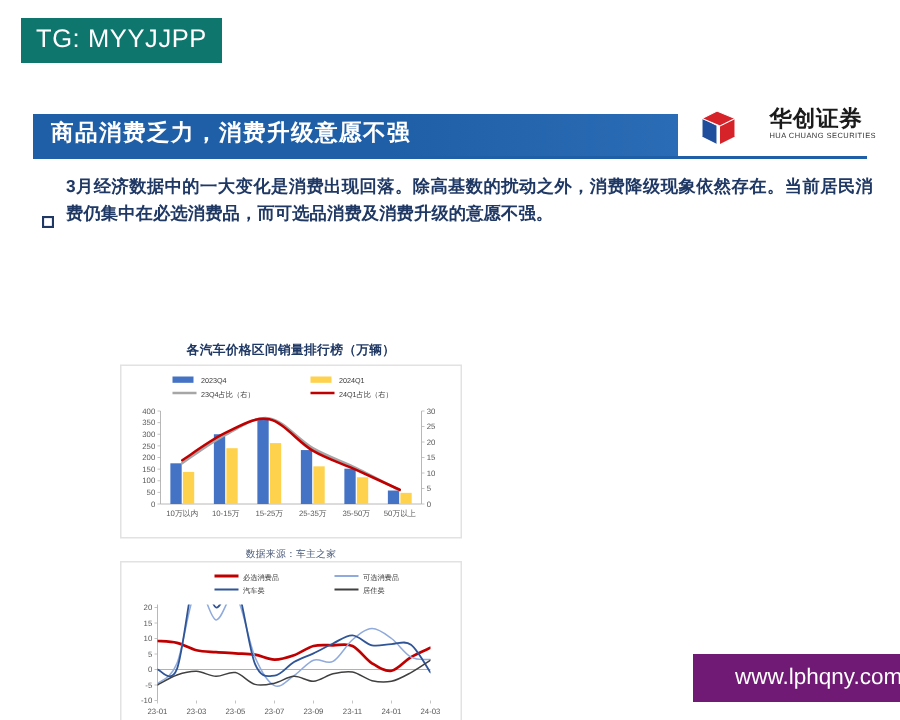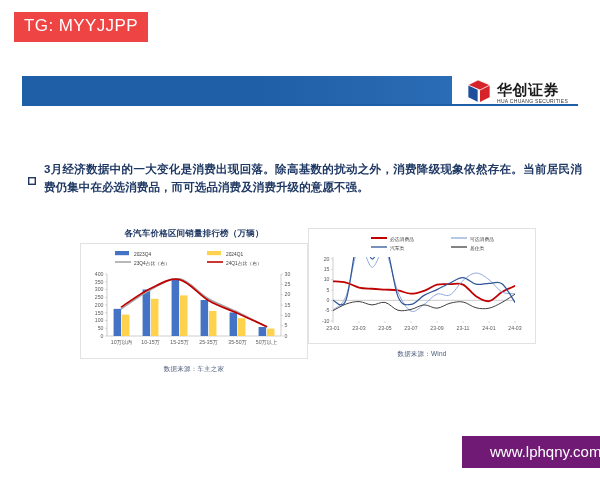--- a/index.html
+++ b/index.html
@@ -13,21 +13,21 @@
     position: relative;
     overflow: hidden;
     font-family: "Liberation Sans", "DejaVu Sans", sans-serif;
   }
 
   
   .tg-tag {
     position: absolute;
     left: 14px;
     top: 12px;
-    background: #ef4444;
+    background: #0f766e;
     color: #ffffff;
     font-size: 17px;
     line-height: 26px;
     padding: 1px 10px 3px 10px;
     letter-spacing: 0.4px;
     white-space: nowrap;
   }
 
   
   .slide-header {
@@ -65,22 +65,22 @@
   }
 
   
   .logo {
     position: absolute;
     left: 466px;
     top: 72px;
     width: 112px;
     height: 32px;
     display: flex;
-    align-items: flex-end;
-    gap: 5px;
+    align-items: flex-start;
+    gap: 21px;
   }
   .logo-mark {
     width: 26px;
     height: 26px;
     position: relative;
     flex: 0 0 auto;
   }
   .logo-text-wrap {
     display: flex;
     flex-direction: column;
@@ -103,23 +103,22 @@
 
   
   .bullets {
     position: absolute;
     left: 22px;
     top: 116px;
     width: 560px;
   }
   .bullet {
     display: flex;
-    align-items: center;
+    align-items: flex-end;
     margin-bottom: 6px;
-    margin-top: 44px;
   }
   .bullet-marker {
     flex: 0 0 auto;
     width: 22px;
     text-align: left;
     color: #1f3864;
     font-size: 10px;
     line-height: 18px;
     padding-left: 6px;
     box-sizing: border-box;
@@ -144,20 +143,21 @@
 
   
   .charts {
     position: absolute;
     left: 80px;
     top: 228px;
     width: 470px;
     height: 160px;
     display: flex;
     gap: 0;
+    flex-direction: column;
   }
   .chart-block {
     width: 228px;
     position: relative;
   }
   .chart-title {
     font-size: 8.5px;
     font-weight: bold;
     color: #1f3864;
     text-align: center;
@@ -206,20 +206,21 @@
     margin-left: 28px;
   }
 </style>
 </head>
 <body>
 
 <div class="tg-tag">TG: MYYJJPP</div>
 
 <div class="slide-header">
   <div class="header-bar"></div>
+  <div class="header-bar-text">商品消费乏力，消费升级意愿不强</div>
   <div class="header-rule"></div>
 </div>
 
 <div class="logo">
   <div class="logo-mark">
     <svg width="26" height="26" viewBox="0 0 26 26">
       <polygon points="2,7 12,2 24,7 14,12" fill="#d6232a"></polygon>
       <polygon points="2,7 12,12 12,24 2,19" fill="#1f4e9c"></polygon>
       <polygon points="14,12 24,7 24,19 14,24" fill="#d6232a"></polygon>
       <polygon points="2,7 12,2 24,7 14,12" fill="none" stroke="#ffffff" stroke-width="0.7"></polygon>

